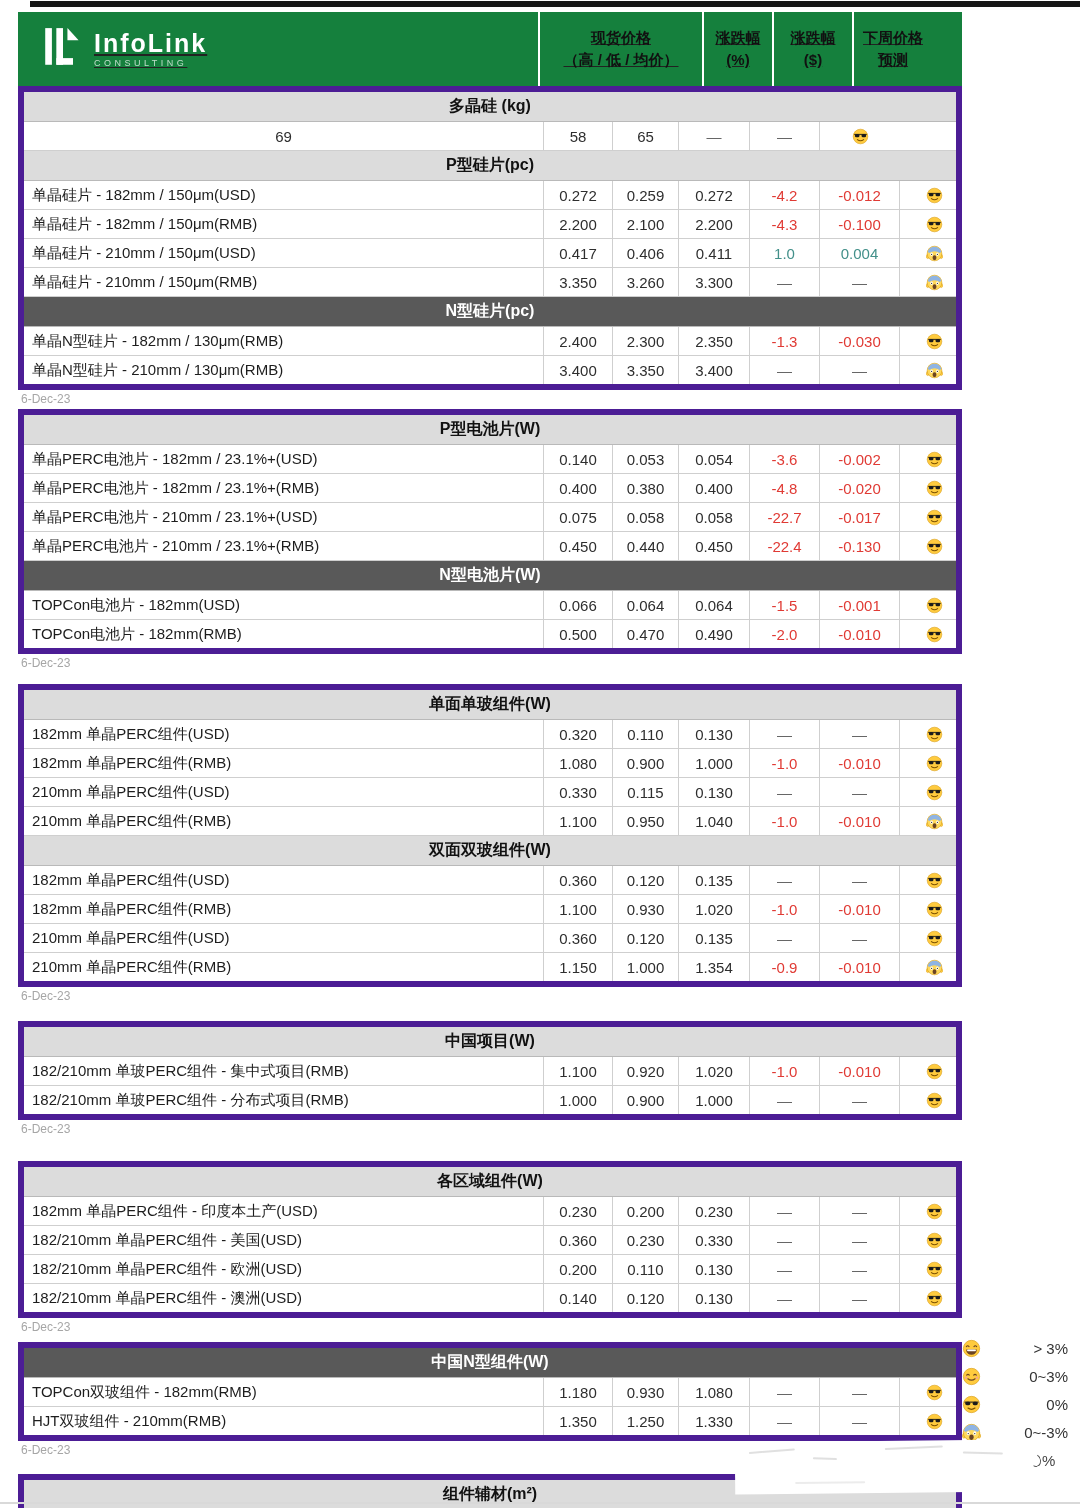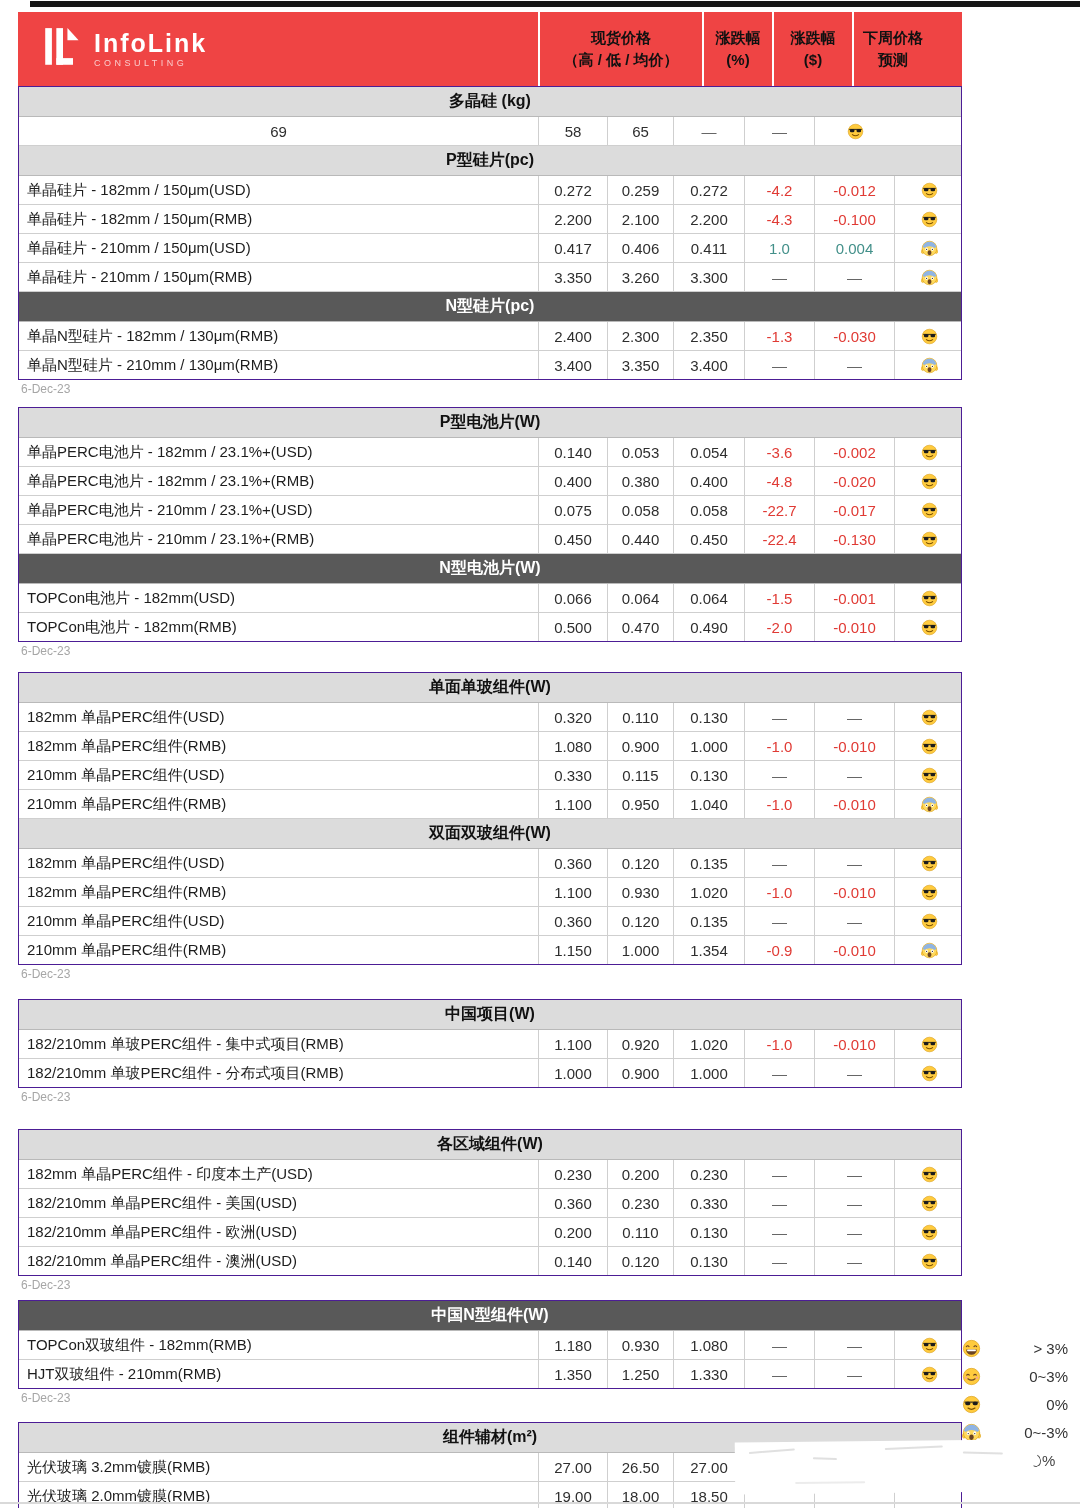--- a/index.html
+++ b/index.html
@@ -2,54 +2,54 @@
 <html><head>
 <meta charset="utf-8">
 <style>
   html,body{margin:0;padding:0;background:#ffffff;}
   body{width:1080px;height:1508px;position:relative;overflow:hidden;
        font-family:"Liberation Sans","DejaVu Sans",sans-serif;color:#222;}
   .topbar{position:absolute;top:1px;left:30px;right:0;height:6px;background:#161616;}
   .sheet{position:absolute;top:12px;left:18px;width:944px;}
 
   
-  .banner{height:74px;background:#ef4444;display:flex;align-items:stretch;}
+  .banner{height:74px;background:#15803d;display:flex;align-items:stretch;text-decoration:underline;}
   .logo-cell{width:520px;display:flex;align-items:center;padding-left:26px;box-sizing:border-box;}
   .logo-mark{margin-right:12px;}
   .brand-text .nm{color:#fff;font-size:25px;font-weight:bold;letter-spacing:2px;line-height:26px;}
   .brand-text .sub{color:rgba(255,255,255,0.72);font-size:9px;letter-spacing:3.5px;margin-top:2px;}
   .bcol{border-left:2px solid #fff;display:flex;flex-direction:column;justify-content:center;
         align-items:center;font-weight:bold;font-size:15px;line-height:22px;color:#111;box-sizing:border-box;}
   .bcol.spot{width:164px;}
   .bcol.pct{width:70px;}
   .bcol.usd{width:80px;}
   .bcol.fc{width:80px;}
 
   
   .note{height:30px;display:flex;align-items:center;justify-content:center;
         font-weight:bold;font-size:15px;color:#111;}
 
   
-  .block{border:1px solid #4c1d95;}
+  .block{border:6px solid #4c1d95;}
   .sec-hdr{height:29px;display:flex;align-items:center;justify-content:center;
            font-weight:bold;font-size:16px;border-bottom:1px solid #b9b9b9;}
   .sec-hdr.light{background:#DCDCDC;color:#111;}
   .sec-hdr.dark{background:#595959;color:#fff;}
   .row{display:grid;grid-template-columns:520px 69px 66px 71px 70px 80px 68px;
        height:28px;border-bottom:1px solid #cfcfcf;background:#fff;}
   .row:last-child{border-bottom:none;}
   .cell{display:flex;align-items:center;justify-content:center;font-size:15px;
         color:#2e2e2e;border-right:1px solid #cfcfcf;box-sizing:border-box;overflow:hidden;}
   .cell.name{justify-content:flex-start;padding-left:8px;color:#1d1d1d;}
   .cell.last{border-right:none;}
   .cell.down{color:#E03A34;}
   .cell.up{color:#43908A;}
   .cell.flat{color:#666;}
   .date{height:17px;font-size:12px;color:#A6A6A6;padding:2px 0 0 3px;}
-  .mt8{margin-top:8px;} .mt11{margin-top:11px;} .mt15{margin-top:15px;}
+  .mt8{} .mt11{margin-top:11px;} .mt15{margin-top:15px;}
   .mt10{margin-top:22px;} .mt5{margin-top:5px;} .mt14{margin-top:14px;}
 
   
   .legend{position:absolute;left:958px;top:1334px;width:116px;}
   .lg-item{height:28px;display:flex;align-items:center;}
   .lg-item .ic{width:26px;display:flex;justify-content:center;}
   .lg-item .lb{flex:1;text-align:right;font-size:15px;color:#333;padding-right:6px;}
 
   
   .blob{position:absolute;left:735px;top:1441px;width:302px;height:52px;background:#fff;

